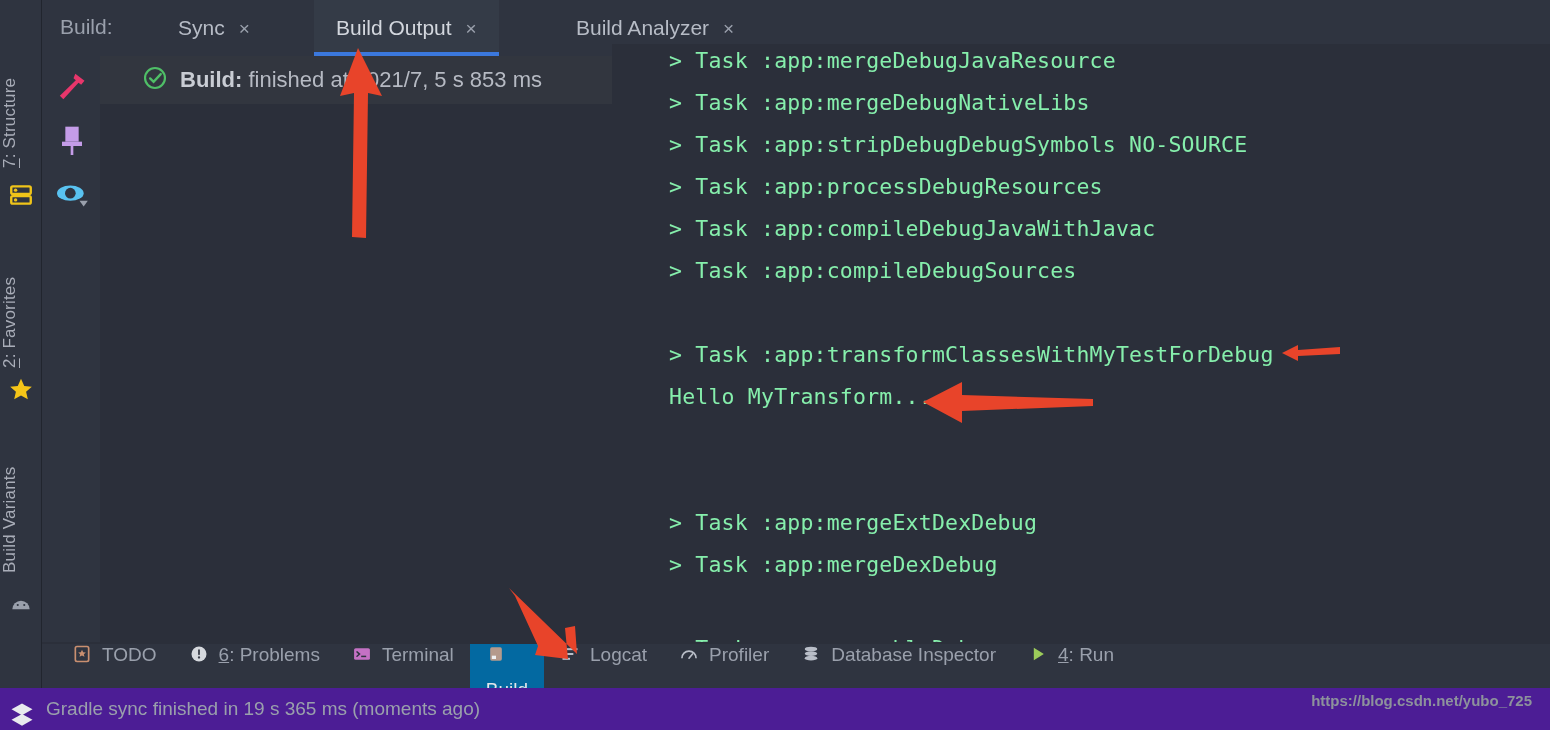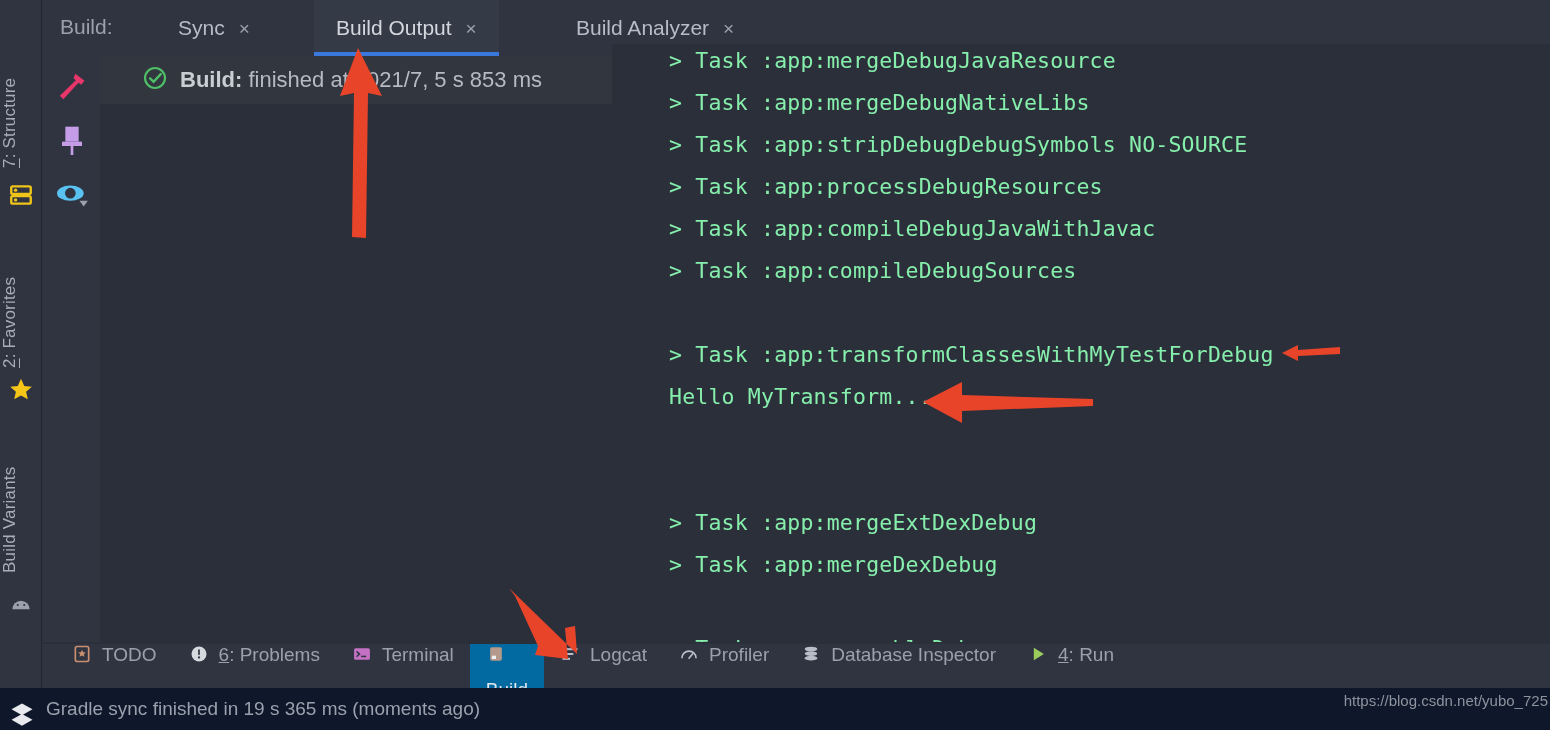--- a/index.html
+++ b/index.html
@@ -82,26 +82,26 @@
   .btab {
     display: flex; gap: 10px; height: 44px;
     padding: 0 16px; color: #9aa0ac; font-size: 19px; white-space: nowrap;
   }
   .btab.active { background: #0369a1; color: #e3e6ea; flex-direction: column; }
   .btab .u { text-decoration: underline; }
 
   
   .statusbar {
     position: absolute; left: 0; bottom: 0; right: 0; height: 42px;
-    background: #0f172a; display: flex; align-items: center;
+    background: #4c1d95; display: flex; align-items: center;
   }
   .statusbar .sb-text { color: #9aa0ac; font-size: 19px; margin-left: 18px; }
   .watermark {
-    position: absolute; right: 2px; top: 4px;
-    color: #8d929c; font-size: 15px;
+    position: absolute; right: 18px; top: 4px;
+    color: #8d929c; font-size: 15px; font-weight: bold;
   }
   .sb-icon { position: absolute; left: 8px; bottom: 2px; width: 28px; height: 28px; }
 
   .arrow { position: absolute; pointer-events: none; }
 </style>
 </head>
 <body>
 
 <div id="root">
 

